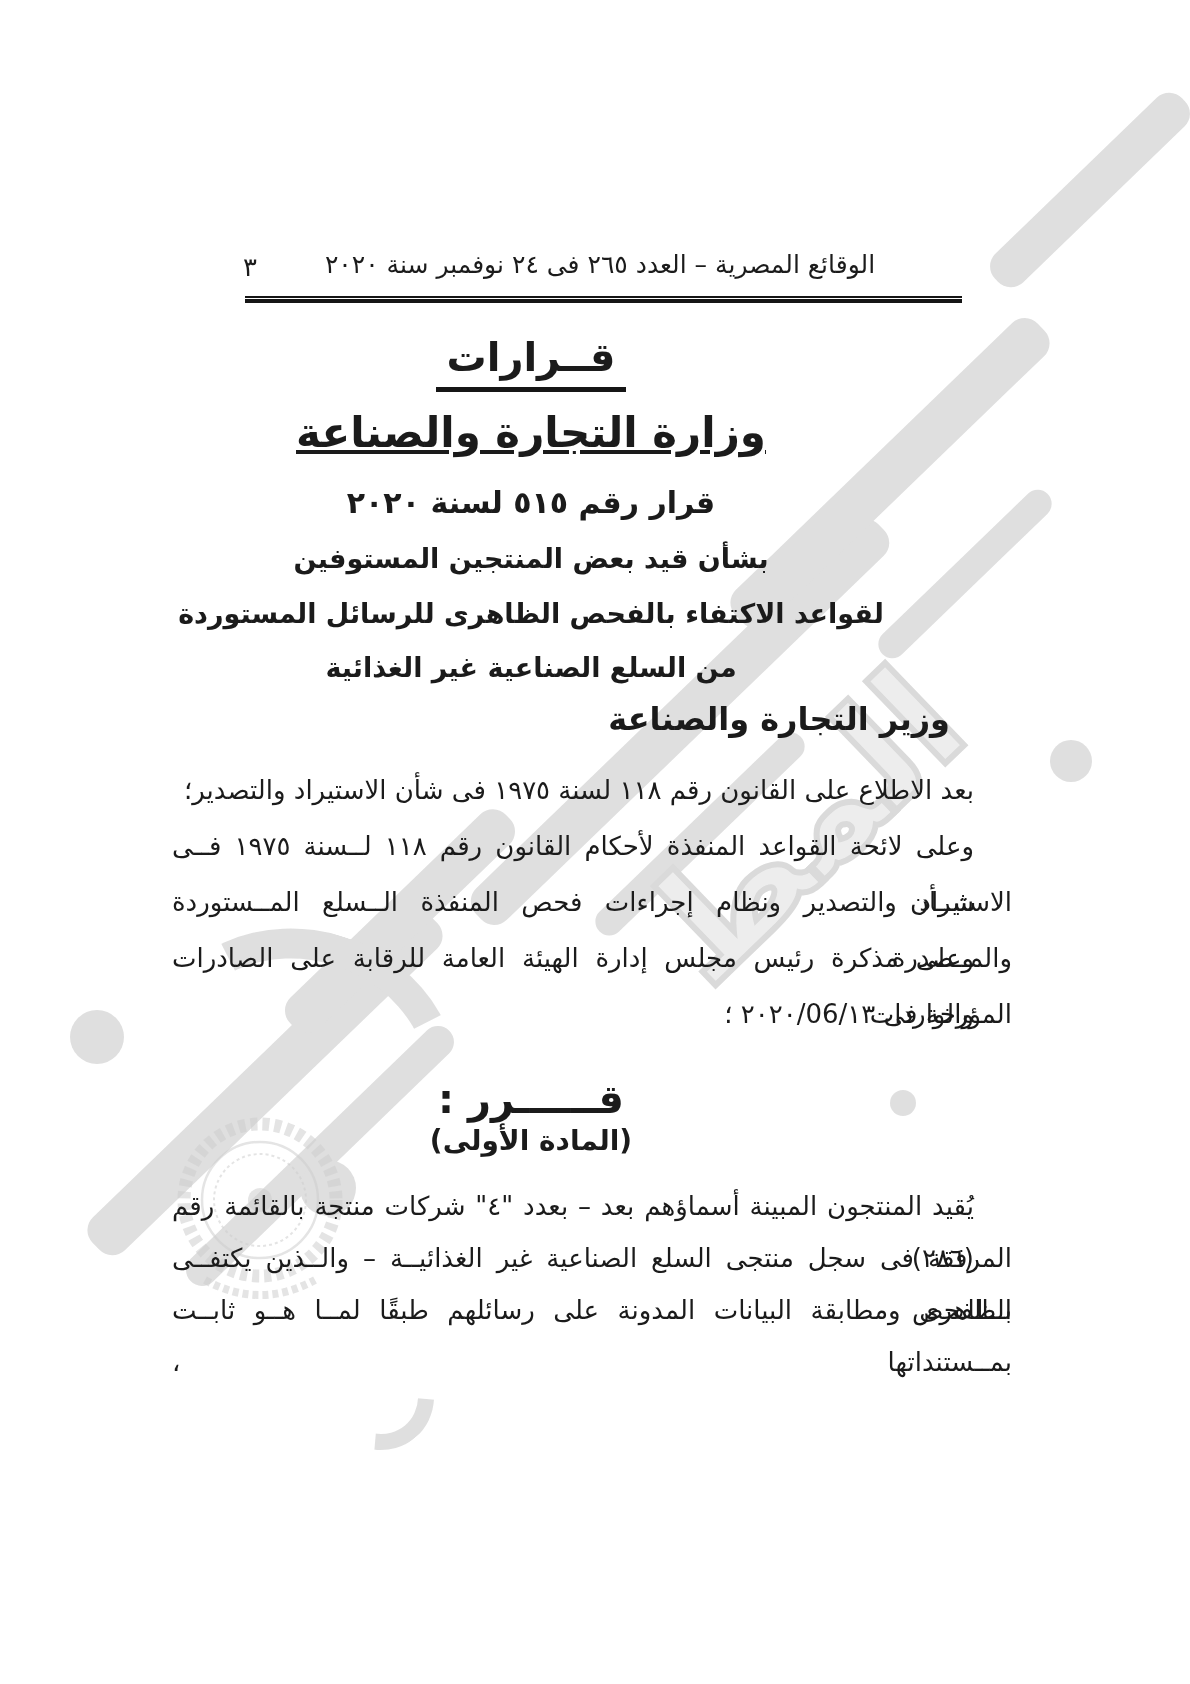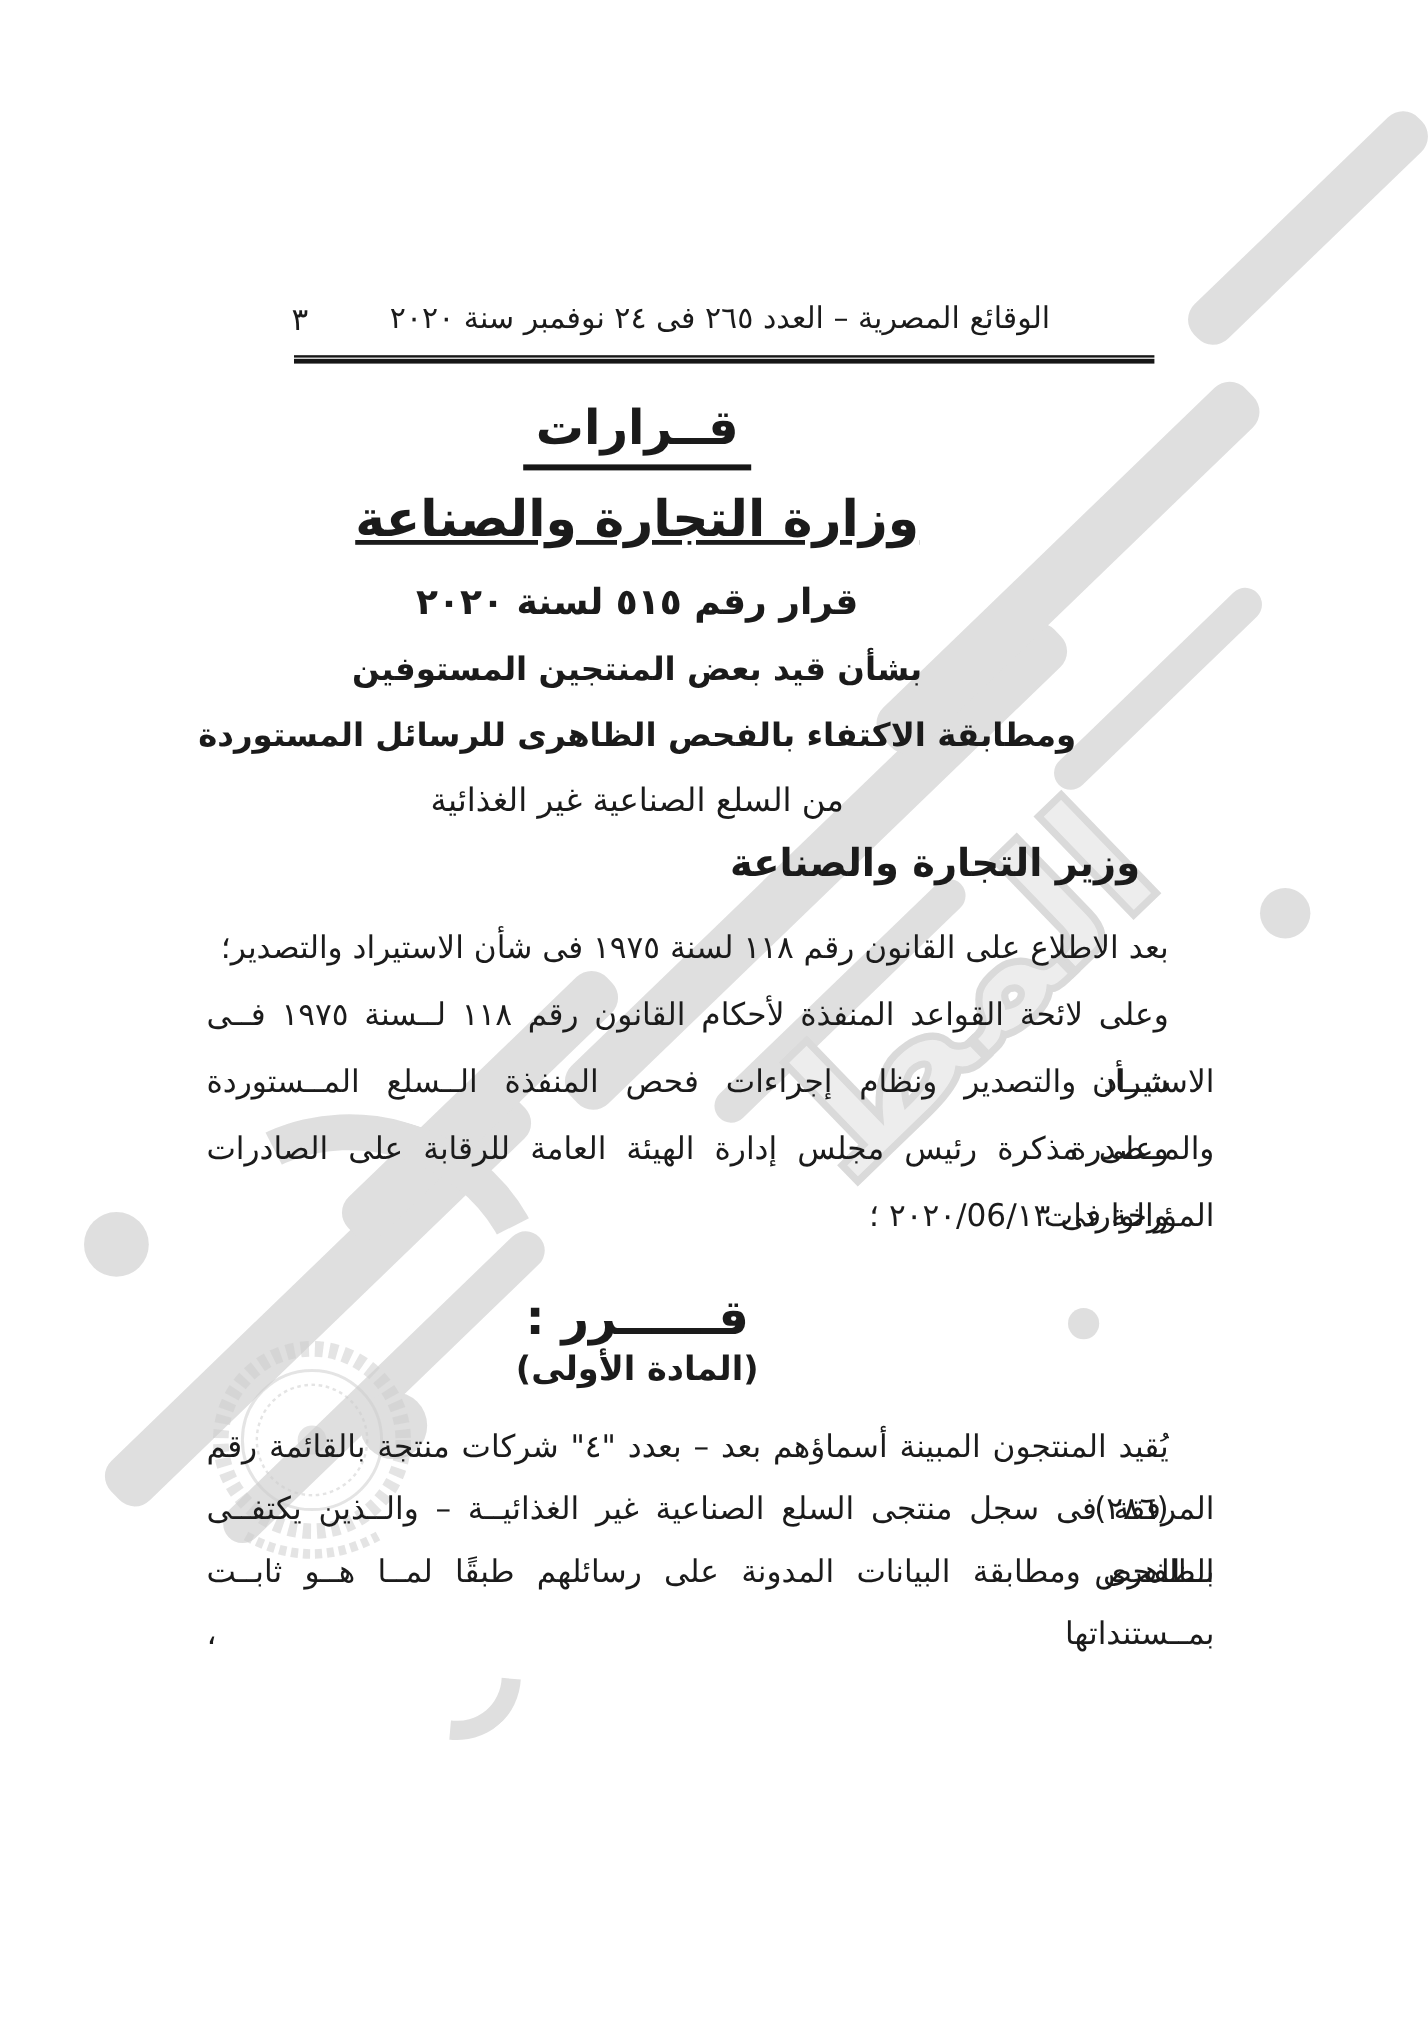--- a/index.html
+++ b/index.html
@@ -33,21 +33,21 @@
   .page-num{top:252px;left:243px;font-size:26px;}
   .masthead{top:250px;left:250px;width:700px;text-align:center;font-size:25px;letter-spacing:.5px;}
   .rule{top:296px;left:245px;width:717px;height:7px;border-top:2px solid #161616;border-bottom:4px solid #161616;box-sizing:border-box;}
   .center{left:0;width:1062px;text-align:center;}
   .t-decisions{top:334px;font-size:40px;font-weight:bold;}
   .t-decisions span{display:inline-block;border-bottom:5px solid #161616;padding:0 10px 7px 10px;}
   .t-ministry{top:408px;font-size:42px;font-weight:bold;text-decoration:underline;}
   .t-decree-no{top:485px;font-size:30px;font-weight:bold;}
   .t-sub1{top:543px;font-size:27px;font-weight:bold;}
   .t-sub2{top:598px;font-size:27px;font-weight:bold;}
-  .t-sub3{top:652px;font-size:27px;font-weight:normal;}
+  .t-sub3{top:652px;font-size:27px;font-weight:bold;}
   .t-issuer{top:700px;right:240px;font-size:32px;font-weight:bold;text-align:center;}
   .block{right:178px;width:840px;font-size:26px;}
   .preamble{top:762px;}
   .preamble .line{height:56px;line-height:56px;}
   .article-body{top:1180px;}
   .article-body .line{height:52px;line-height:52px;}
   .line{text-align:right;white-space:nowrap;overflow:visible;}
   .line.j{white-space:normal;text-align:justify;text-align-last:justify;}
   .line.ind{padding-right:38px;box-sizing:border-box;}
   .t-decide{top:1076px;font-size:40px;font-weight:bold;}
@@ -91,21 +91,21 @@
 
     <div class="abs center t-decisions">
       <span>قــرارات</span>
     </div>
 
     <div class="abs center t-ministry">وزارة التجارة والصناعة</div>
 
     <div class="abs center t-decree-no">قرار رقم ٥١٥ لسنة ٢٠٢٠</div>
 
     <div class="abs center t-sub1">بشأن قيد بعض المنتجين المستوفين</div>
-    <div class="abs center t-sub2">ومطابقة الاكتفاء بالفحص الظاهرى للرسائل المستوردة</div>
+    <div class="abs center t-sub2">لقواعد الاكتفاء بالفحص الظاهرى للرسائل المستوردة</div>
     <div class="abs center t-sub3">من السلع الصناعية غير الغذائية</div>
 
     <div class="abs t-issuer">وزير التجارة والصناعة</div>
 
     <div class="abs block preamble">
       <div class="line ind">بعد الاطلاع على القانون رقم ١١٨ لسنة ١٩٧٥ فى شأن الاستيراد والتصدير؛</div>
       <div class="line ind j">وعلى لائحة القواعد المنفذة لأحكام القانون رقم ١١٨ لــسنة ١٩٧٥ فــى شــأن</div>
       <div class="line j">الاستيراد والتصدير ونظام إجراءات فحص المنفذة الــسلع المــستوردة والمــصدرة</div>
       <div class="line ind j">وعلى مذكرة رئيس مجلس إدارة الهيئة العامة للرقابة على الصادرات والواردات</div>
       <div class="line">المؤرخة فى ٢٠٢٠/06/١٣ ؛</div>

